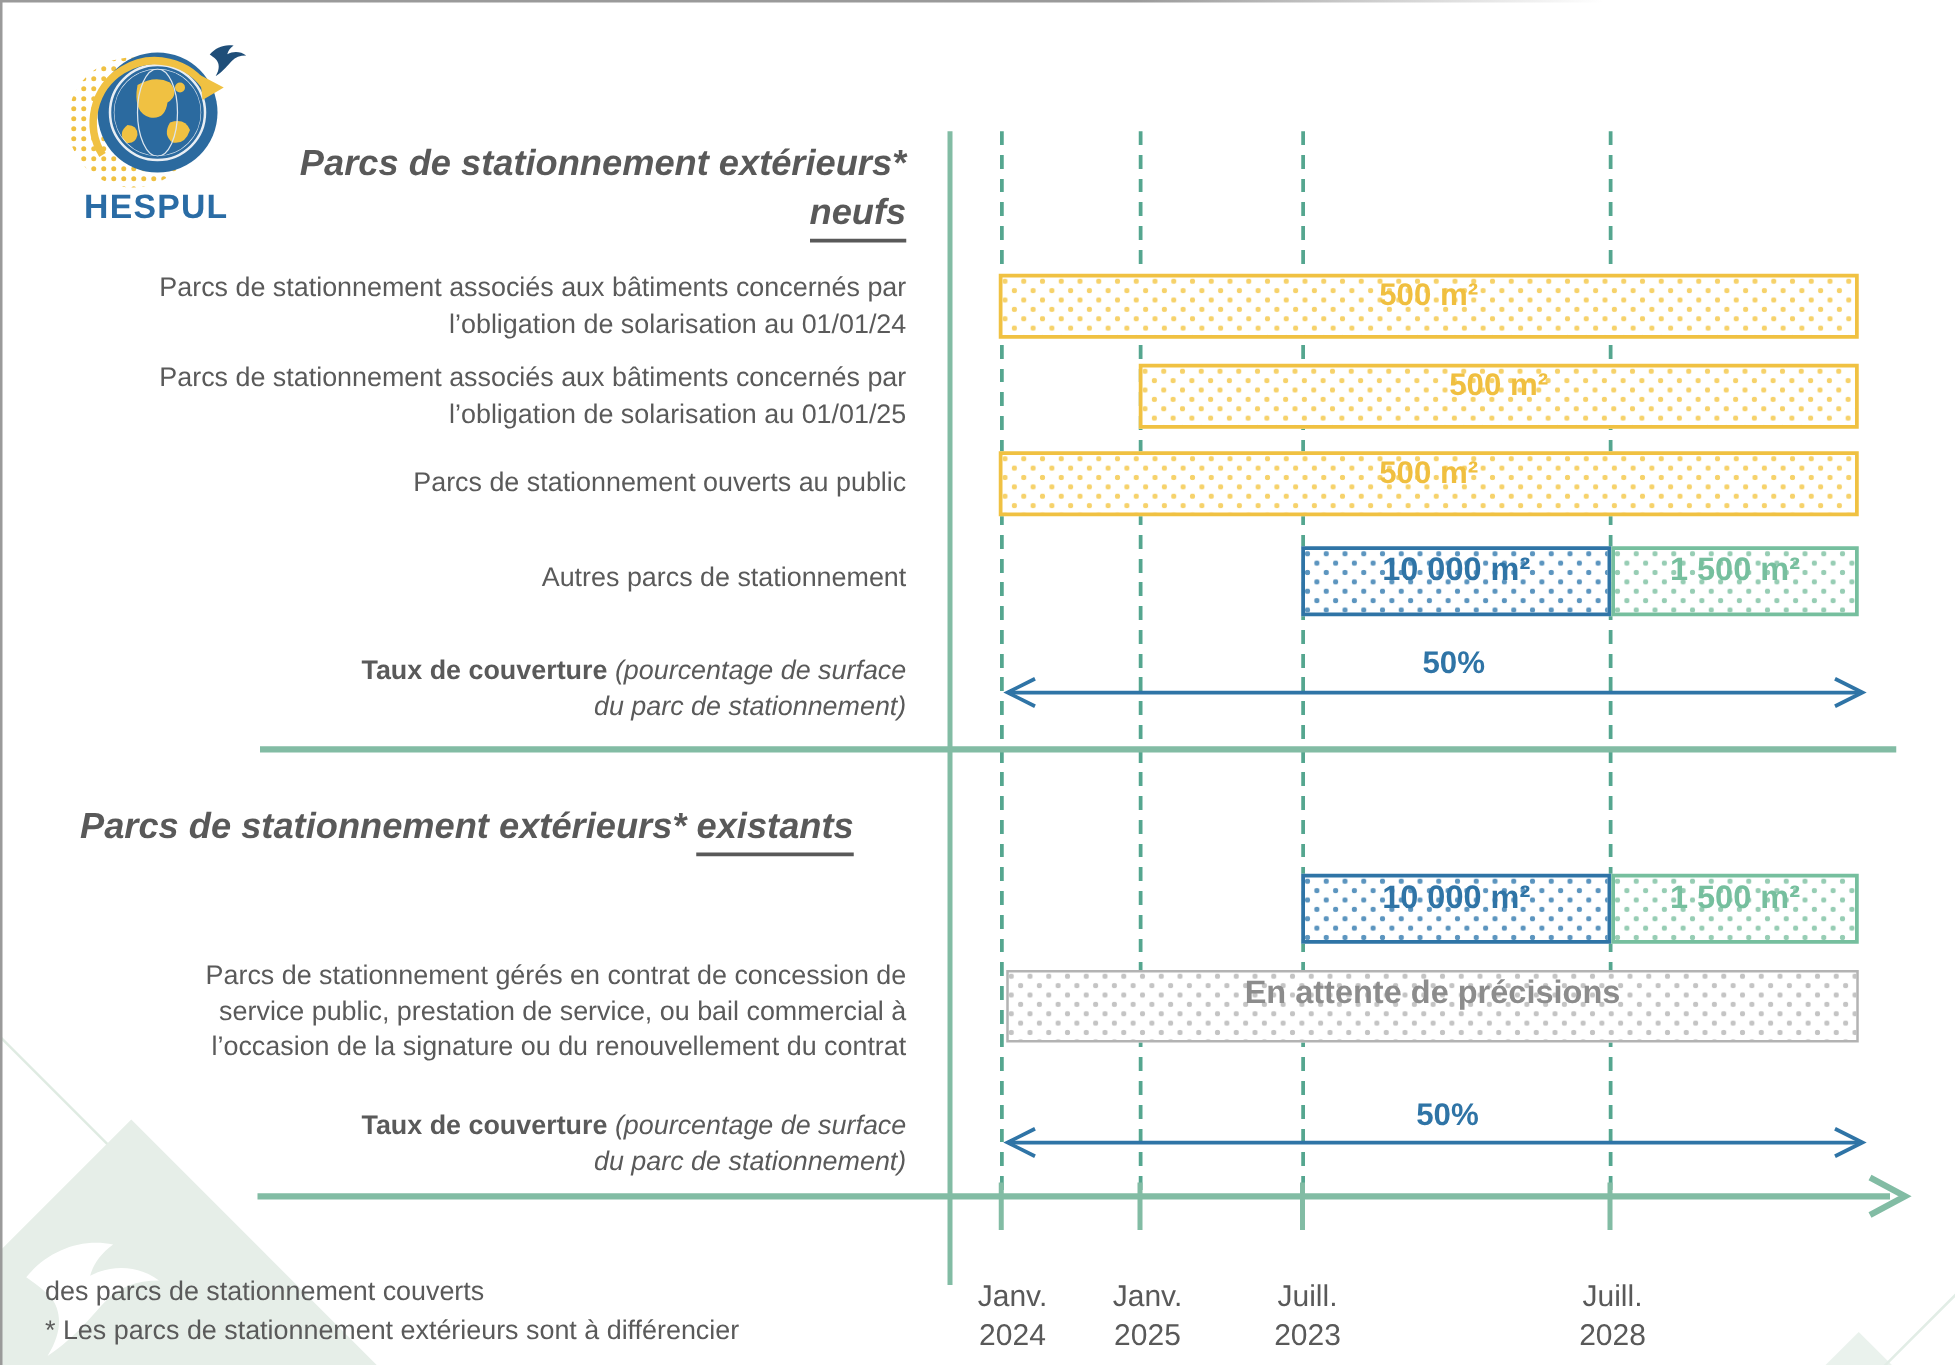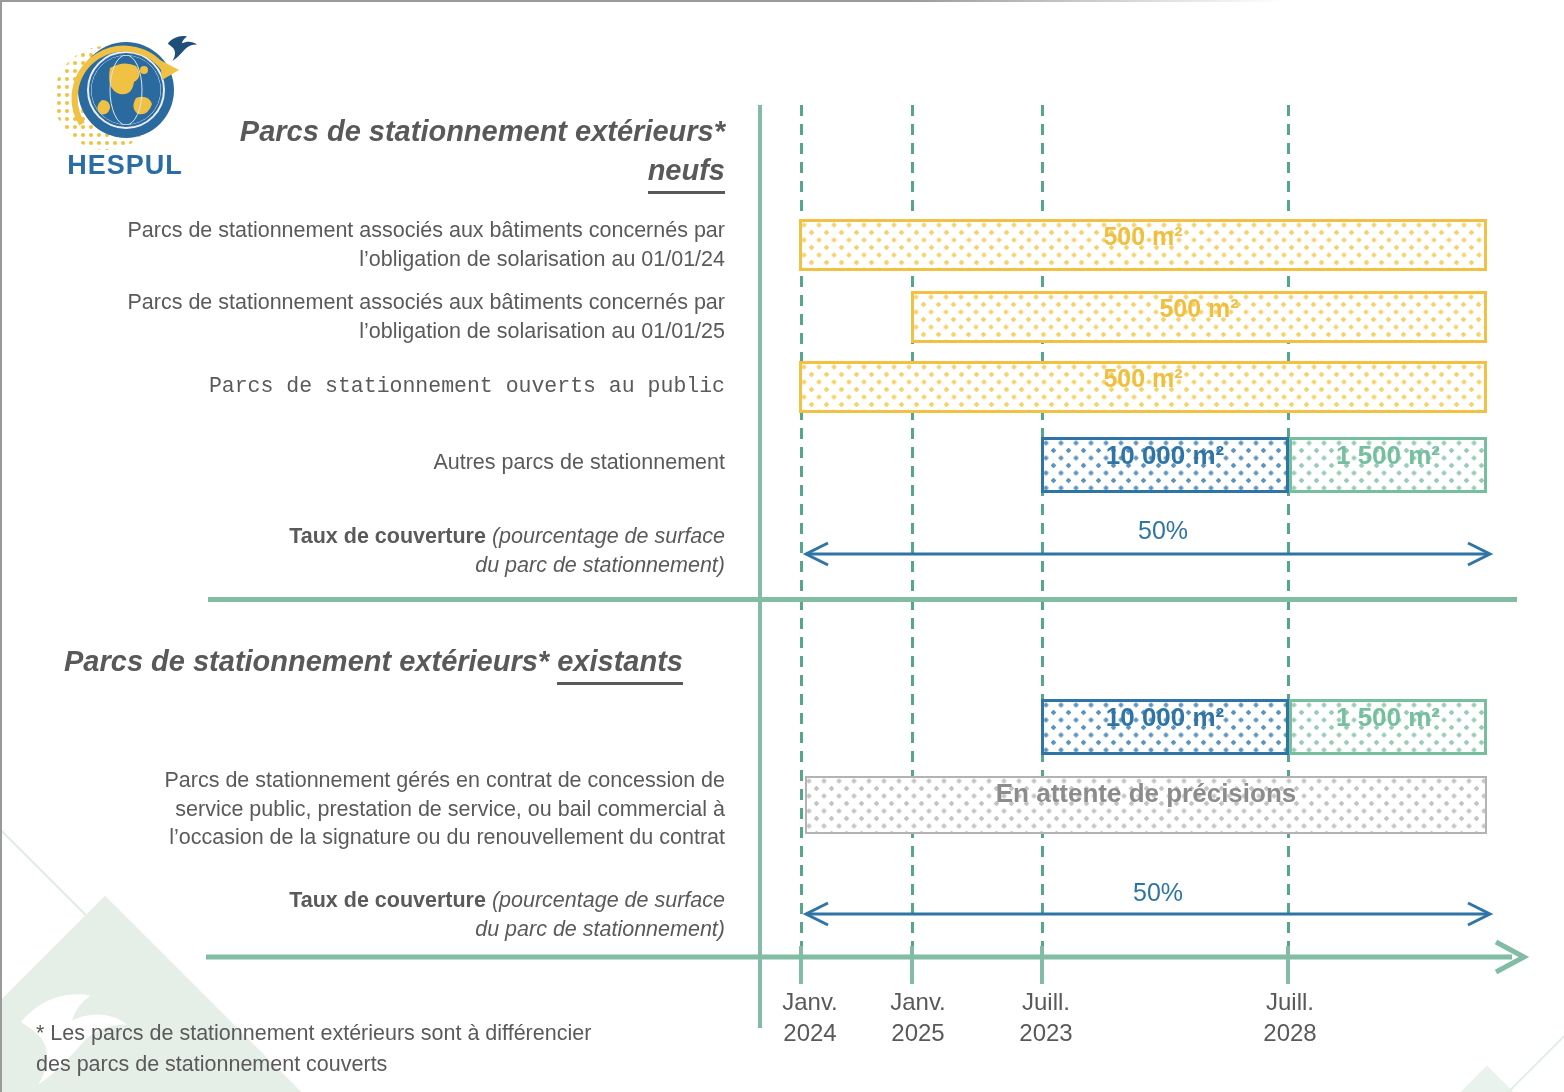--- a/index.html
+++ b/index.html
@@ -47,26 +47,26 @@
     background-image:radial-gradient(var(--dot) 2px,transparent 2.4px),
                      radial-gradient(var(--dot) 2px,transparent 2.4px);
     background-size:15px 15px;background-position:2px 3px,9.5px 10.5px;}
   .bar.yellow{--dot:#F6D26B;border:3px solid #F0C142;color:#F0BF3F;font-size:25px;}
   .bar.blue{--dot:#5C95BF;border:3px solid #2F74A6;color:#2F74A6;font-size:26px;}
   .bar.green{--dot:#97CDB4;border:3px solid #76BF9E;color:#76BF9E;font-size:26px;}
   .bar.gray{--dot:#C4C4C4;border:2px solid #B3B3B3;color:#8C8C8C;font-size:26px;}
 
   
   .cov-arrow{position:absolute;left:796px;width:704px;height:28px;}
-  .cov-value{position:absolute;transform:translateX(-50%);font-size:25px;color:#2F74A6;}
+  .cov-value{position:absolute;transform:translateX(-50%);font-size:25px;color:#2F74A6;font-weight:bold;}
 
   
   .axis-svg{position:absolute;left:200px;top:938px;}
   .tick-label{position:absolute;transform:translateX(-50%);text-align:center;
-    font-size:24px;line-height:31px;color:#595959;top:986px;}
+    font-size:24px;line-height:31px;color:#595959;top:1022px;}
 
   .footnote{position:absolute;left:36px;top:1018px;font-size:21.5px;line-height:31px;color:#5A5A5A;}
 </style>
 </head>
 <body>
 
 <div id="slide">
 
   <div class="deco line-bl"></div>
   <div class="deco fill-bl"></div>
@@ -127,21 +127,21 @@
   </div>
 
   <div class="label" style="top:288px;">
     <div>Parcs de stationnement associés aux bâtiments concernés par</div>
     <div>l’obligation de solarisation au 01/01/25</div>
   </div>
   <div class="bar yellow" style="left:911px;top:291px;width:576px;height:52px;">
     <span>500 m²</span>
   </div>
 
-  <div class="label" style="top:372px;font-family:Liberation Mono, monospace;">
+  <div class="label" style="top:372px;">
     <div>Parcs de stationnement ouverts au public</div>
   </div>
   <div class="bar yellow" style="left:799px;top:361px;width:688px;height:52px;">
     <span>500 m²</span>
   </div>
 
   <div class="label" style="top:448px;">
     <div>Autres parcs de stationnement</div>
   </div>
   <div class="bar blue" style="left:1041px;top:437px;width:248px;height:56px;">
@@ -216,17 +216,17 @@
   <div class="tick-label" style="left:1046px;">
     <div>Juill.</div>
     <div>2023</div>
   </div>
   <div class="tick-label" style="left:1290px;">
     <div>Juill.</div>
     <div>2028</div>
   </div>
 
   <div class="footnote">
+    <div>des parcs de stationnement couverts</div>
     <div>* Les parcs de stationnement extérieurs sont à différencier</div>
-    <div>des parcs de stationnement couverts</div>
   </div>
 
 </div>
 
 </body></html>

